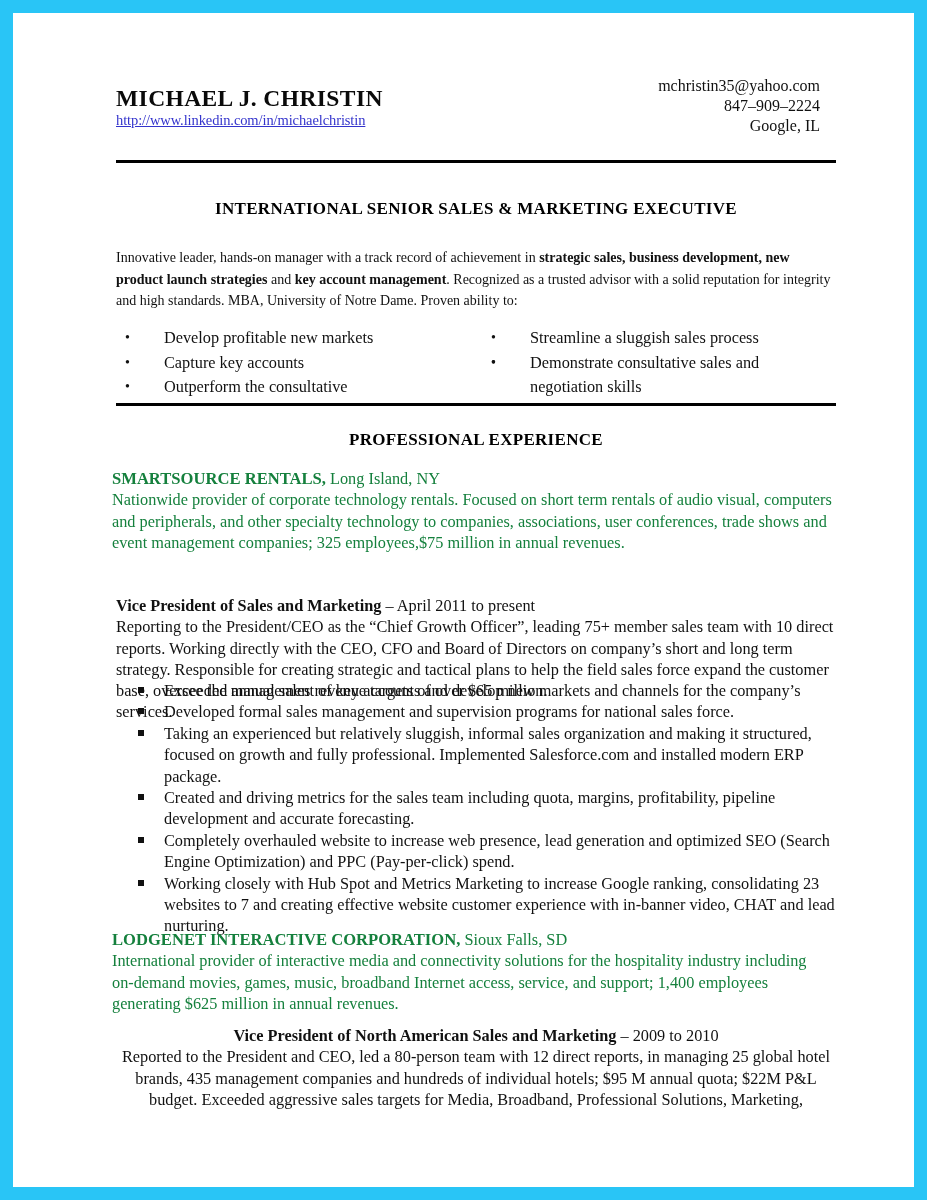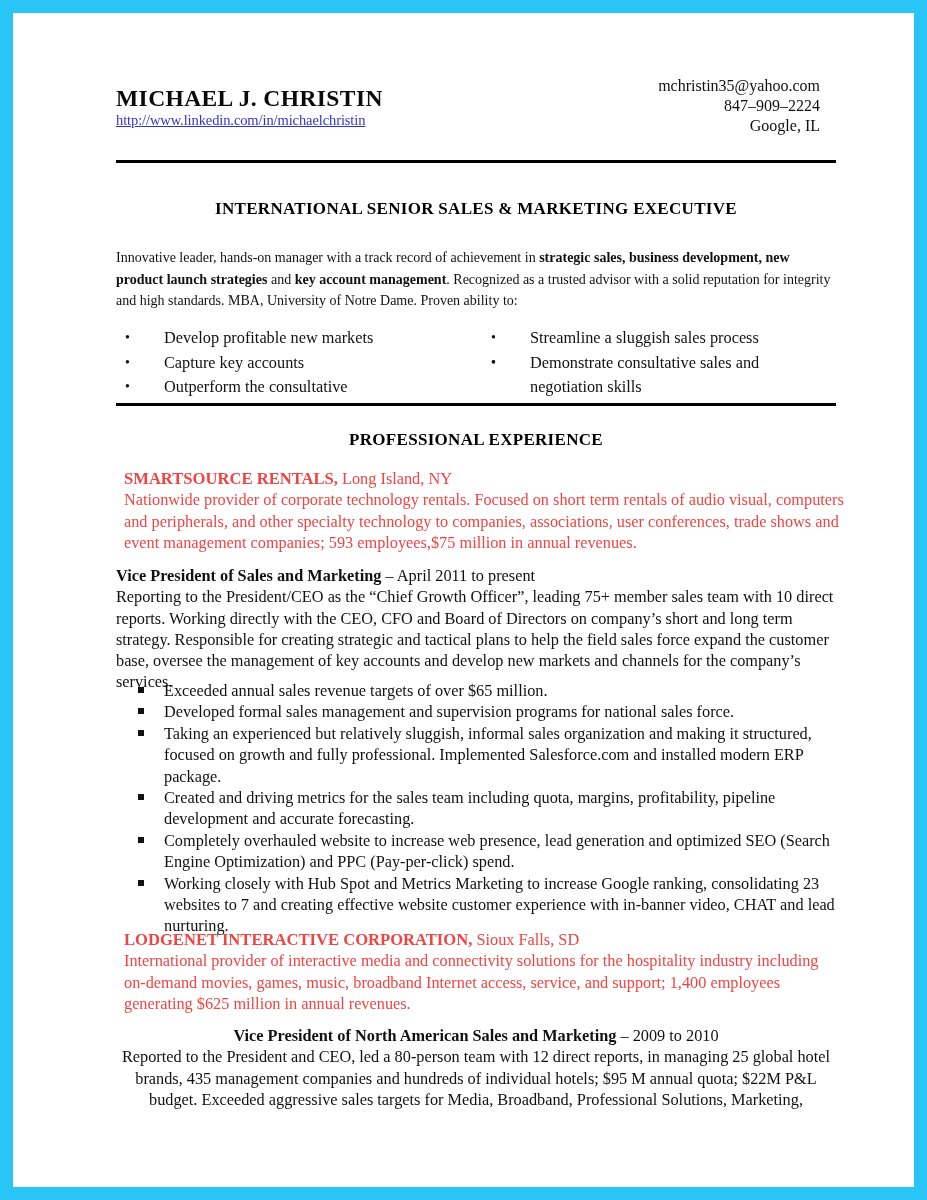--- a/index.html
+++ b/index.html
@@ -139,25 +139,25 @@
   ul.round li .dot {
     position: absolute;
     left: 9px;
     top: 0;
     font-size: 14px;
     line-height: 24.5px;
   }
 
   .company {
     position: absolute;
-    left: 22px;
+    left: 10px;
     width: 720px;
     font-size: 16.3px;
     line-height: 21.3px;
-    color: #ef4444;
+    color: #15803d;
   }
   .company .cname {
     font-weight: bold;
     font-size: 16.6px;
   }
   .company .cloc { font-weight: normal; }
   .company .cdesc { display: block; margin-top: 0px; }
 
   .role {
     position: absolute;
@@ -191,21 +191,21 @@
     position: absolute;
     left: 22px;
     top: 7px;
     width: 6px;
     height: 6px;
     background: #111;
   }
 
   
   #smartsource-block { top: 455px; }
-  #smartsource-role  { top: 552px; }
+  #smartsource-role  { top: 582px; }
   #smartsource-bullets { top: 667px; }
   #lodgenet-block    { top: 916px; }
   #lodgenet-role     { top: 1012px; text-align: center; }
 </style>
 </head>
 <body>
 
 <div id="page-frame">
   <div id="paper">
 
@@ -243,21 +243,21 @@
             </ul>
         </div>
       </div>
 
       <div class="rule" id="rule-mid"></div>
 
       <div class="section-title" id="experience-title">PROFESSIONAL EXPERIENCE</div>
 
       <div class="company" id="smartsource-block">
         <span class="cname">SMARTSOURCE RENTALS,</span><span class="cloc"> Long Island, NY</span>
-        <span class="cdesc">Nationwide provider of corporate technology rentals. Focused on short term rentals of audio visual, computers and peripherals, and other specialty technology to companies, associations, user conferences, trade shows and event management companies; 593 employees,$75 million in annual revenues.</span>
+        <span class="cdesc">Nationwide provider of corporate technology rentals. Focused on short term rentals of audio visual, computers and peripherals, and other specialty technology to companies, associations, user conferences, trade shows and event management companies; 325 employees,$75 million in annual revenues.</span>
       </div>
 
       <div class="role" id="smartsource-role">
         <span class="rtitle">Vice President of Sales and Marketing</span><span class="rdates"> – April 2011 to present</span>
         <span class="rdesc">Reporting to the President/CEO as the “Chief Growth Officer”, leading 75+ member sales team with 10 direct reports. Working directly with the CEO, CFO and Board of Directors on company’s short and long term strategy. Responsible for creating strategic and tactical plans to help the field sales force expand the customer base, oversee the management of key accounts and develop new markets and channels for the company’s services.</span>
       </div>
 
       <ul class="square" id="smartsource-bullets">
           <li><span class="sq"></span><span>Exceeded annual sales revenue targets of over $65 million.</span></li>
           <li><span class="sq"></span><span>Developed formal sales management and supervision programs for national sales force.</span></li>

